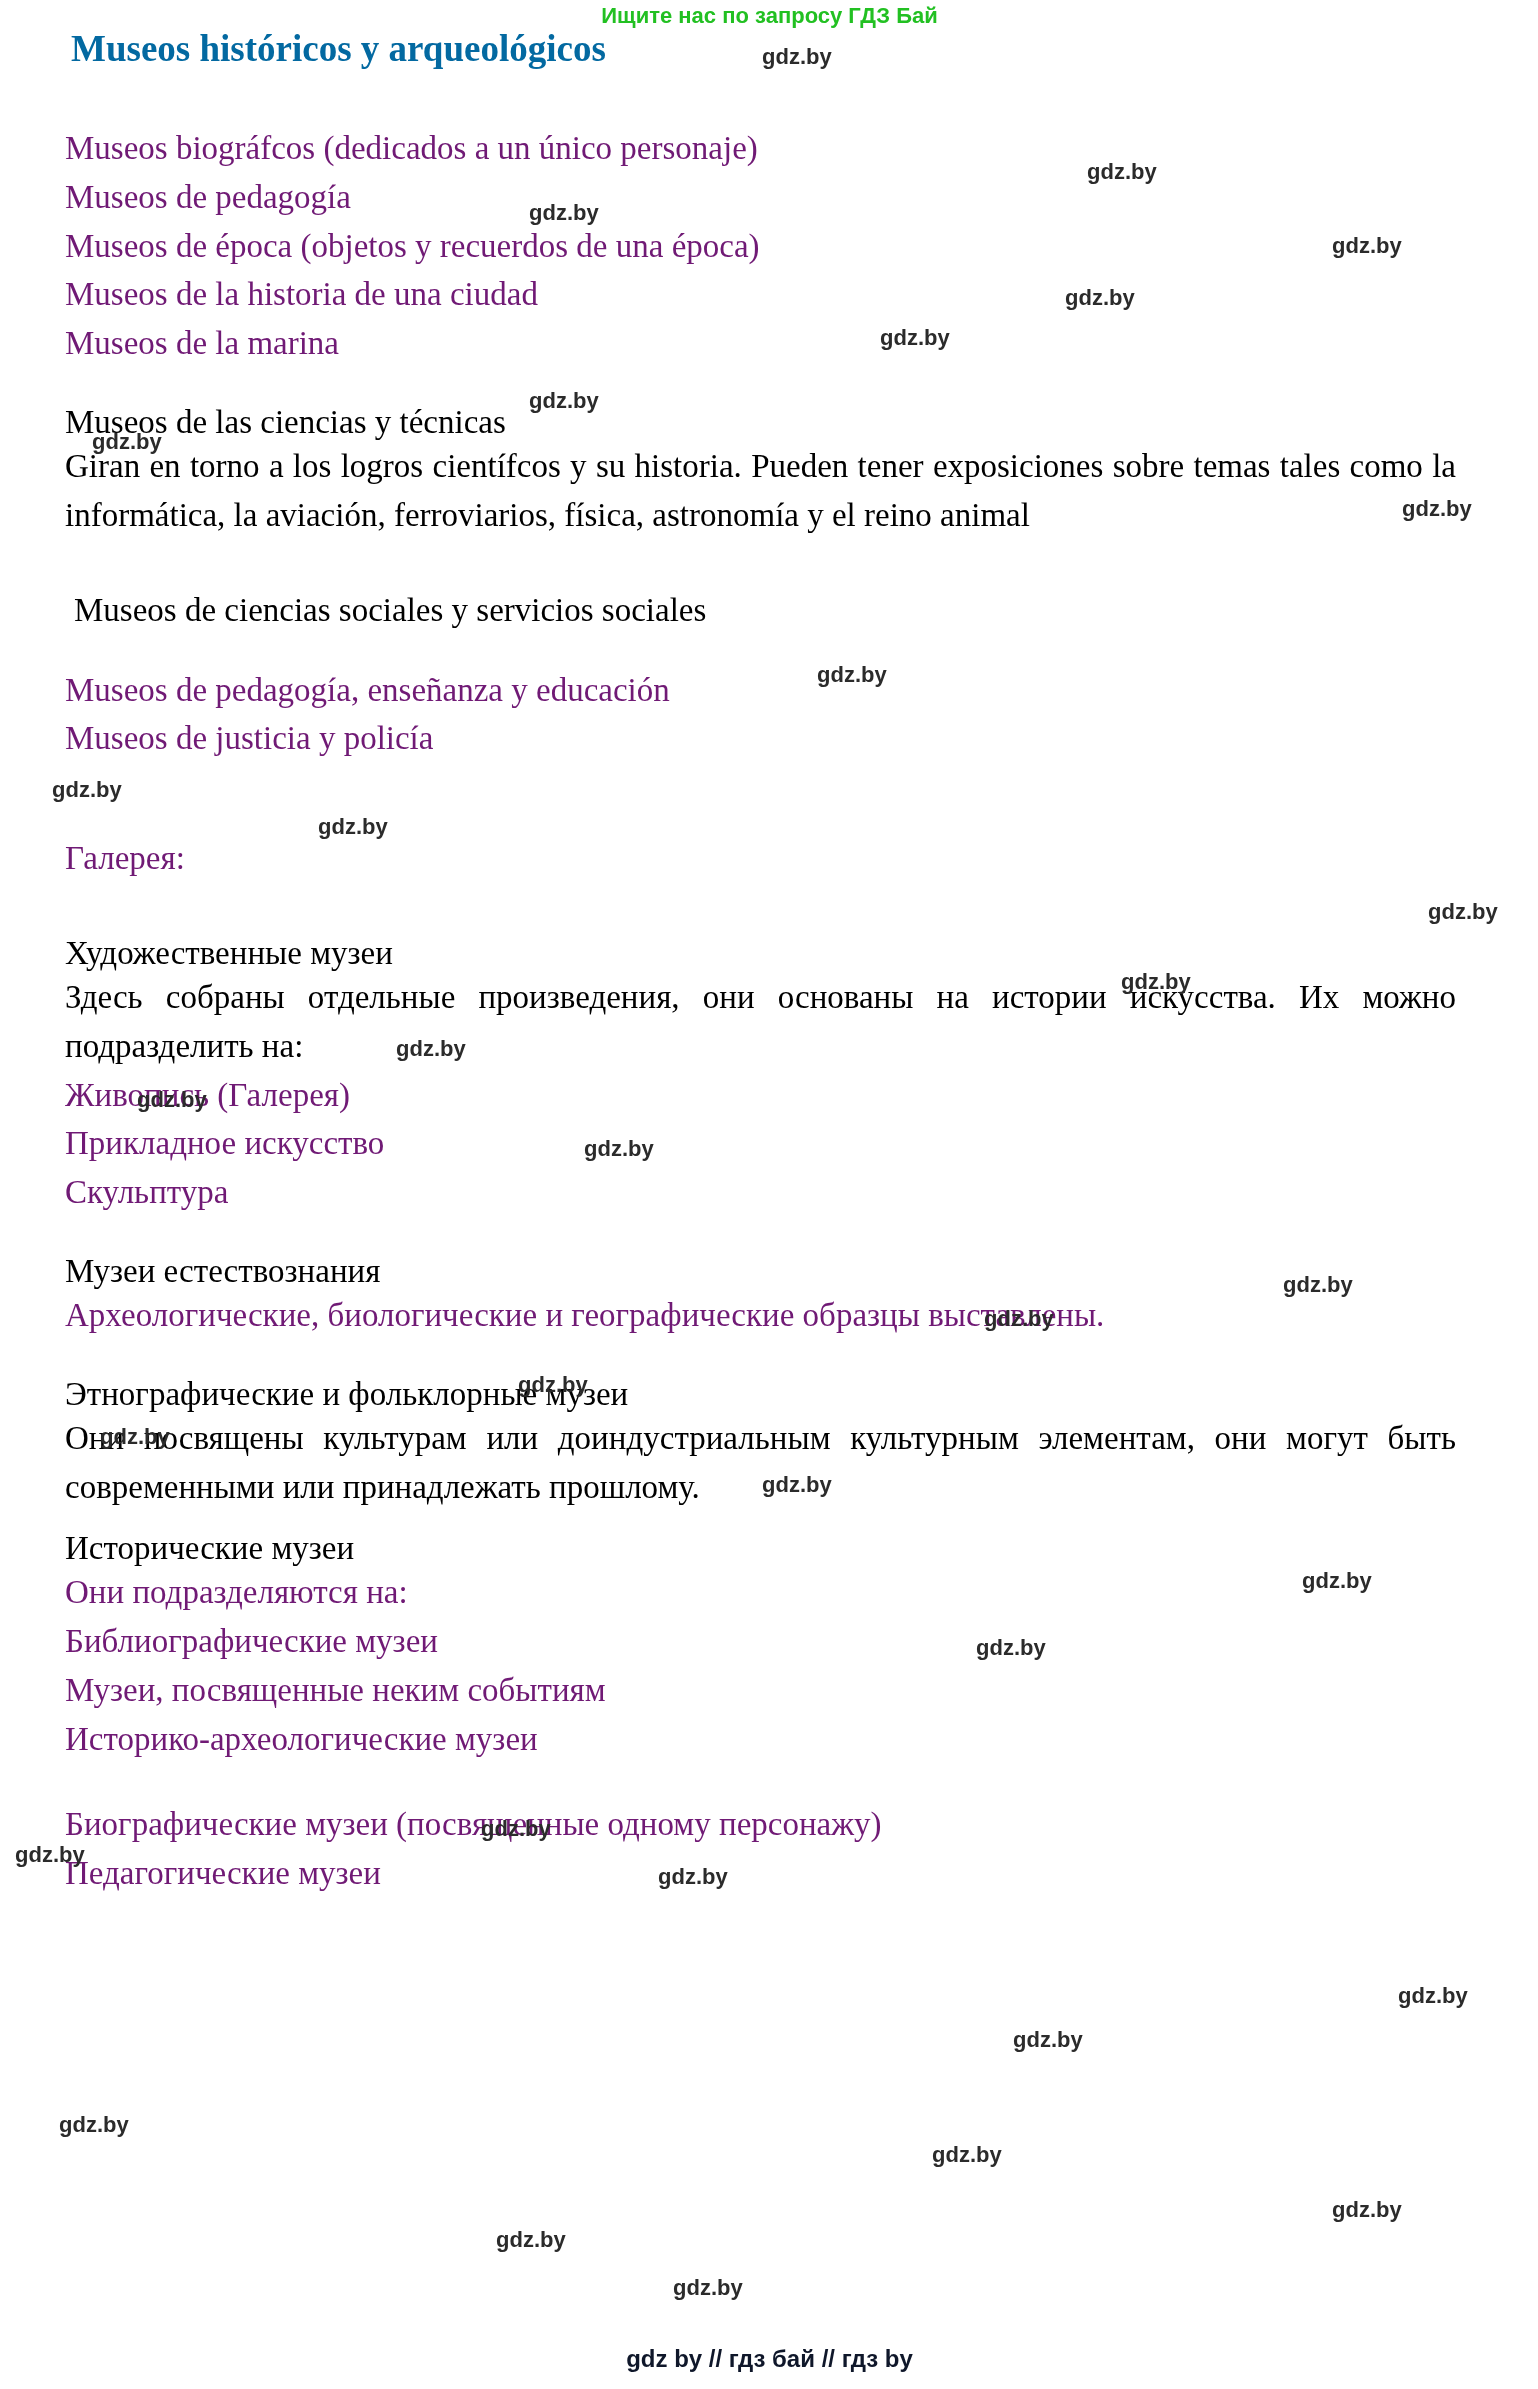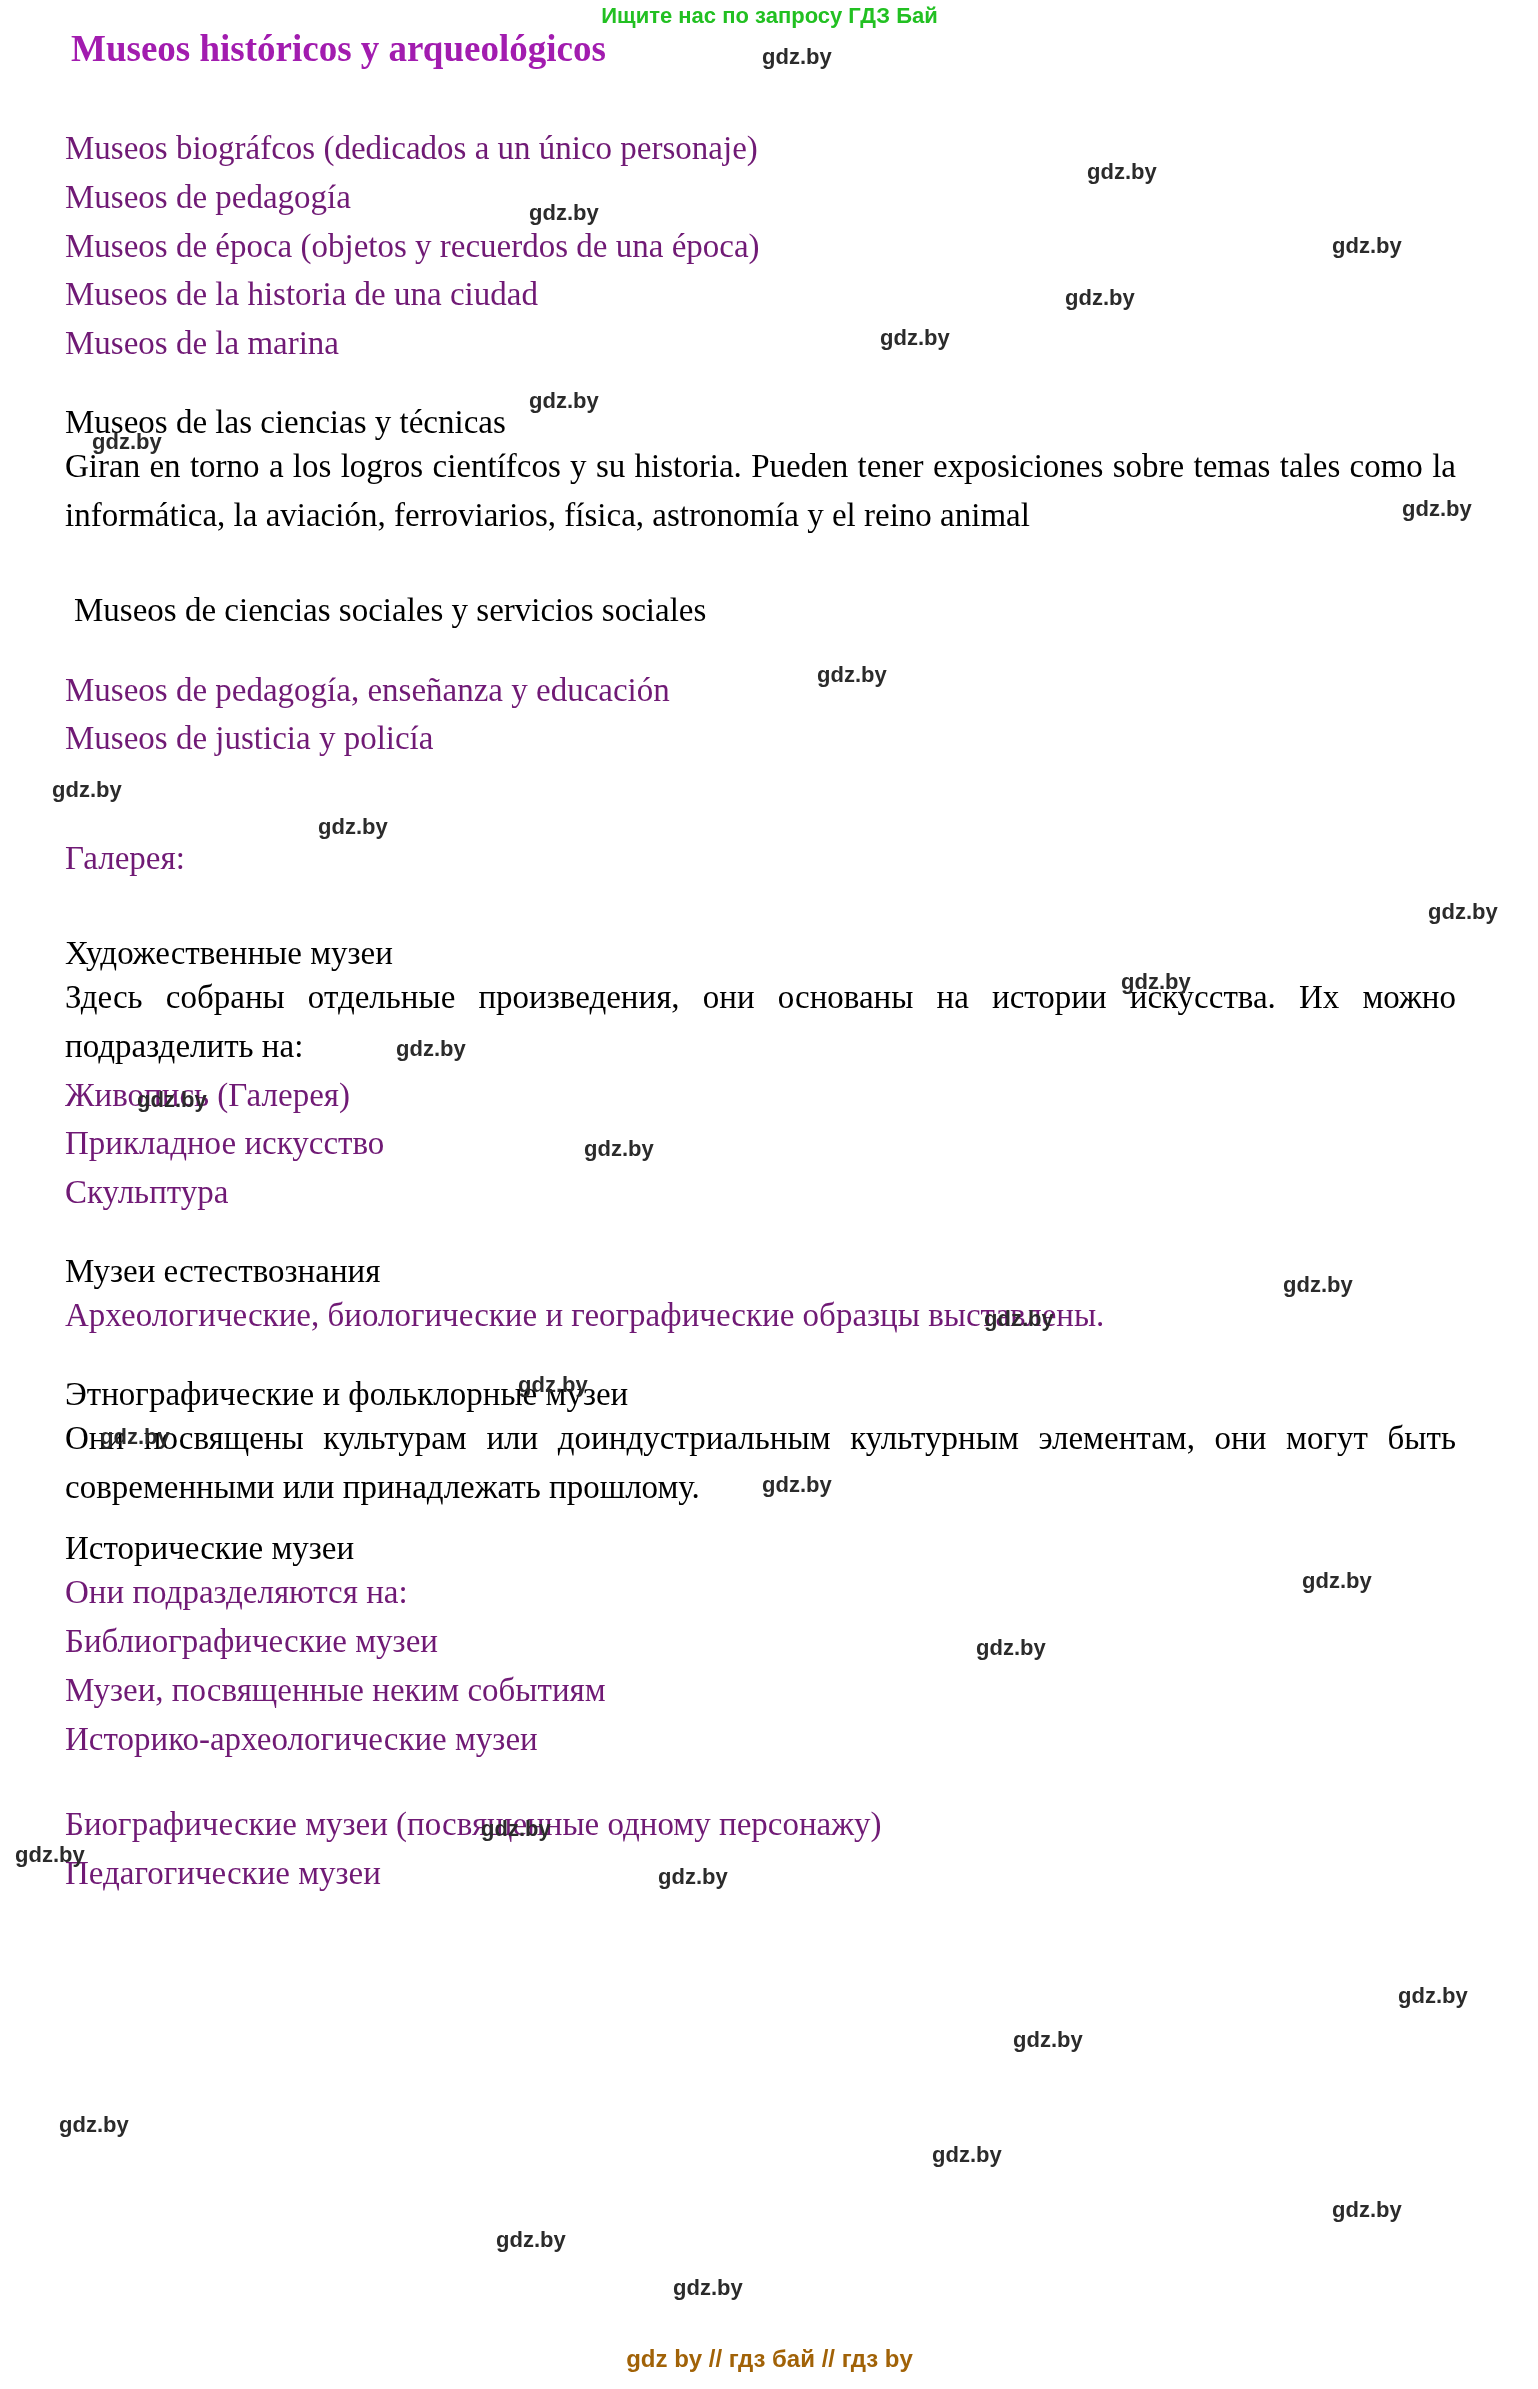--- a/index.html
+++ b/index.html
@@ -31,21 +31,21 @@
     white-space: nowrap;
   }
 
   
   .promo-footer {
     position: absolute;
     bottom: 16.3px;
     left: 0;
     width: 1539px;
     text-align: center;
-    color: #a16207;
+    color: #0f172a;
     font-family: "Liberation Sans", "DejaVu Sans", sans-serif;
     font-weight: bold;
     font-size: 24px;
     white-space: nowrap;
   }
 
   
   .wm {
     position: absolute;
     color: #2b2b2b;
@@ -61,21 +61,21 @@
     position: absolute;
     left: 65px;
     top: 30px;
     width: 1406px;
   }
 
   .h-main {
     font-size: 37px;
     font-weight: bold;
     line-height: 1.05;
-    color: #a21caf;
+    color: #0369a1;
     margin: 0 0 3px 6px;
   }
   .h-sec {
     font-size: 33px;
     font-weight: normal;
     line-height: 1.15;
     color: #000;
     margin: 0;
   }
   .h-sec.indent {

